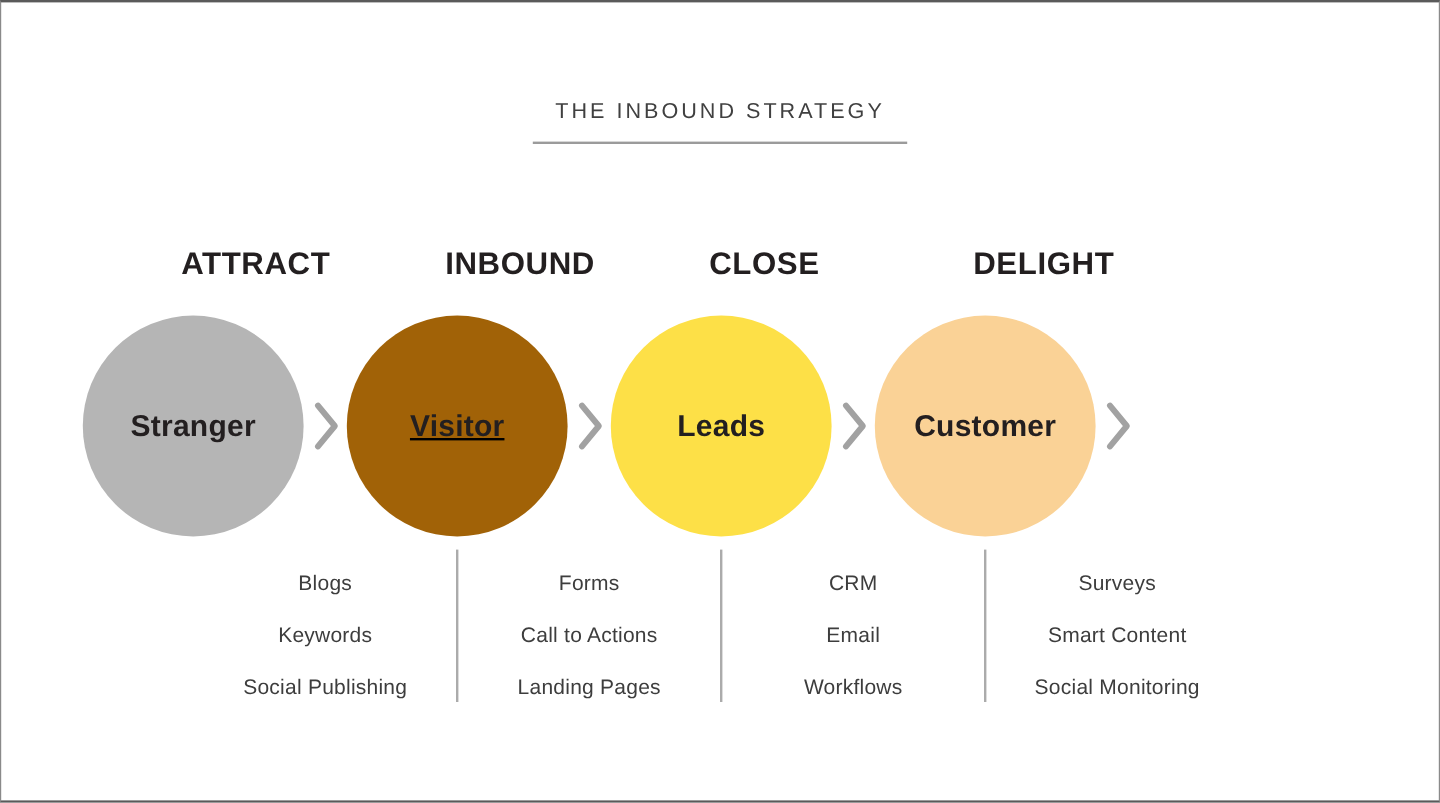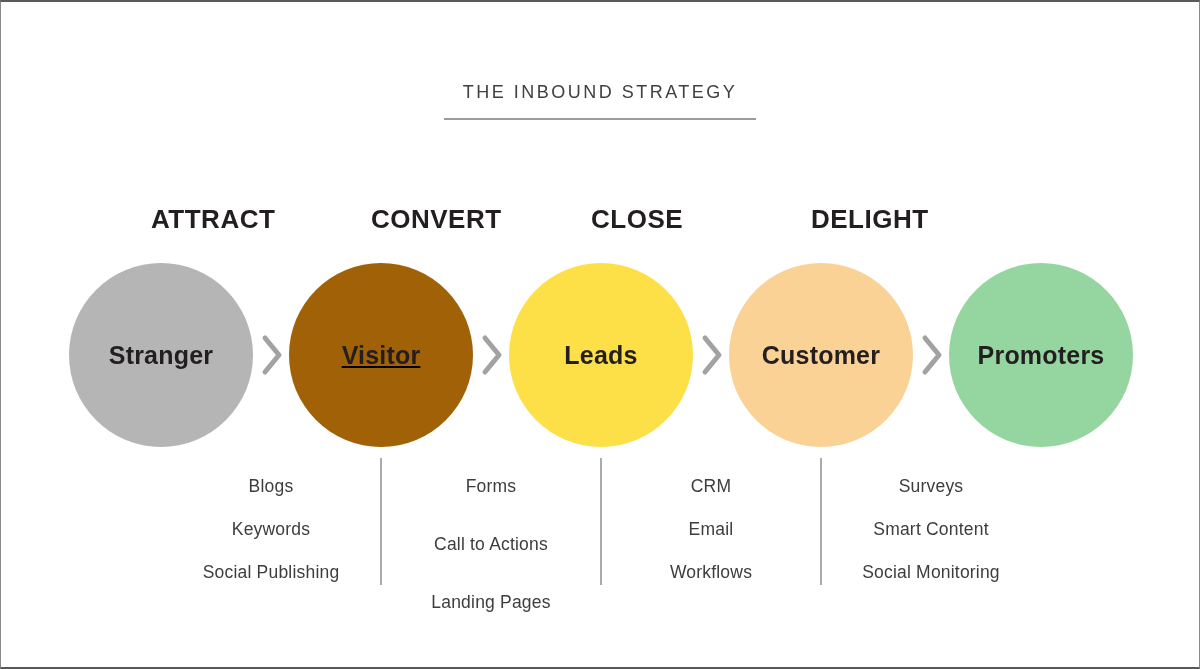--- a/index.html
+++ b/index.html
@@ -113,51 +113,48 @@
   .tool-item {
     height: 43px;
     display: flex;
     align-items: center;
     justify-content: center;
     font-size: 17.5px;
     color: #3d3d3d;
     letter-spacing: 0.2px;
   }
   .l0 { left: 150px; text-align: center; }
-  .l1 { left: 370px; gap: 15px; }
+  .l1 { left: 370px; }
   .l2 { left: 590px; }
   .l3 { left: 810px; }
 </style>
 </head>
 <body>
 
 <div class="slide">
 
   <div class="title">THE INBOUND STRATEGY</div>
   <div class="title-underline"></div>
 
   <div class="stage-label s0">ATTRACT</div>
-  <div class="stage-label s1">CONVERT</div>
+  <div class="stage-label s1">INBOUND</div>
   <div class="stage-label s2">CLOSE</div>
   <div class="stage-label s3">DELIGHT</div>
 
   <div class="circle c0" style="background: rgb(181, 181, 181); justify-content: center;">
     <span class="circle-label">Stranger</span>
   </div>
   <div class="circle c1" style="background: #a16207; text-decoration: underline;">
     <span class="circle-label">Visitor</span>
   </div>
   <div class="circle c2" style="background: #fde047;">
     <span class="circle-label">Leads</span>
   </div>
   <div class="circle c3" style="background: rgb(250, 210, 150);">
     <span class="circle-label">Customer</span>
-  </div>
-  <div class="circle c4" style="background: rgb(149, 214, 160);">
-    <span class="circle-label">Promoters</span>
   </div>
 
   <svg class="chevron ch0" viewBox="0 0 24 44">
     <polyline points="5,5 19,22 5,39" fill="none" stroke="#a2a2a2" stroke-width="5" stroke-linecap="round" stroke-linejoin="round"></polyline>
   </svg>
   <svg class="chevron ch1" viewBox="0 0 24 44">
     <polyline points="5,5 19,22 5,39" fill="none" stroke="#a2a2a2" stroke-width="5" stroke-linecap="round" stroke-linejoin="round"></polyline>
   </svg>
   <svg class="chevron ch2" viewBox="0 0 24 44">
     <polyline points="5,5 19,22 5,39" fill="none" stroke="#a2a2a2" stroke-width="5" stroke-linecap="round" stroke-linejoin="round"></polyline>

